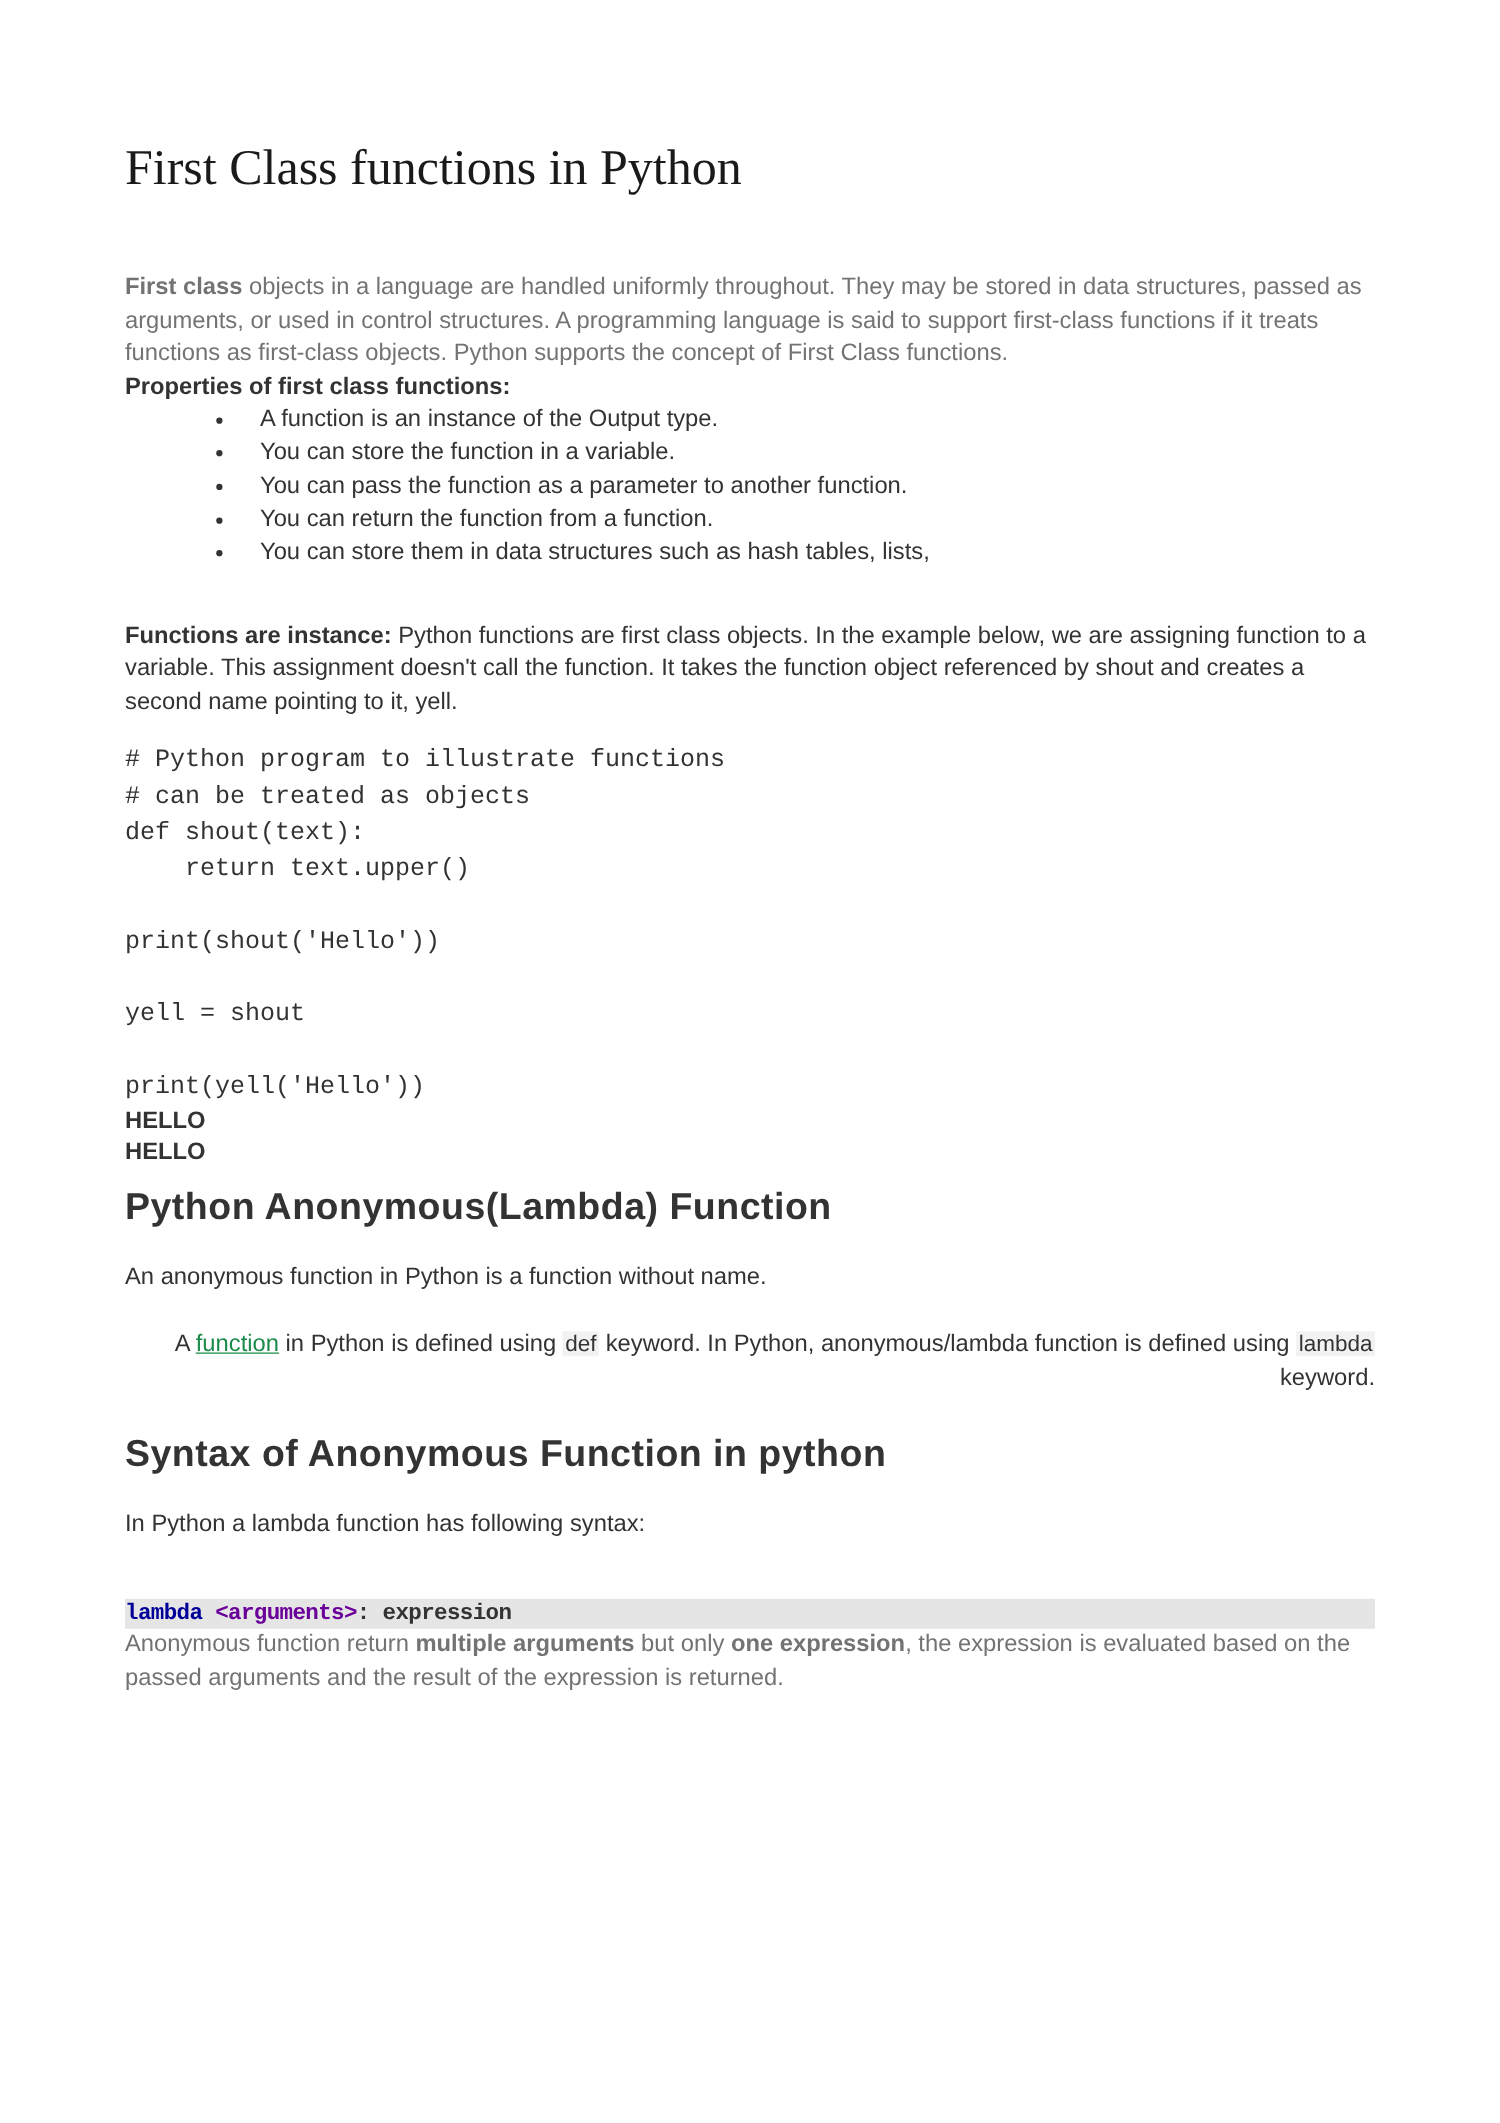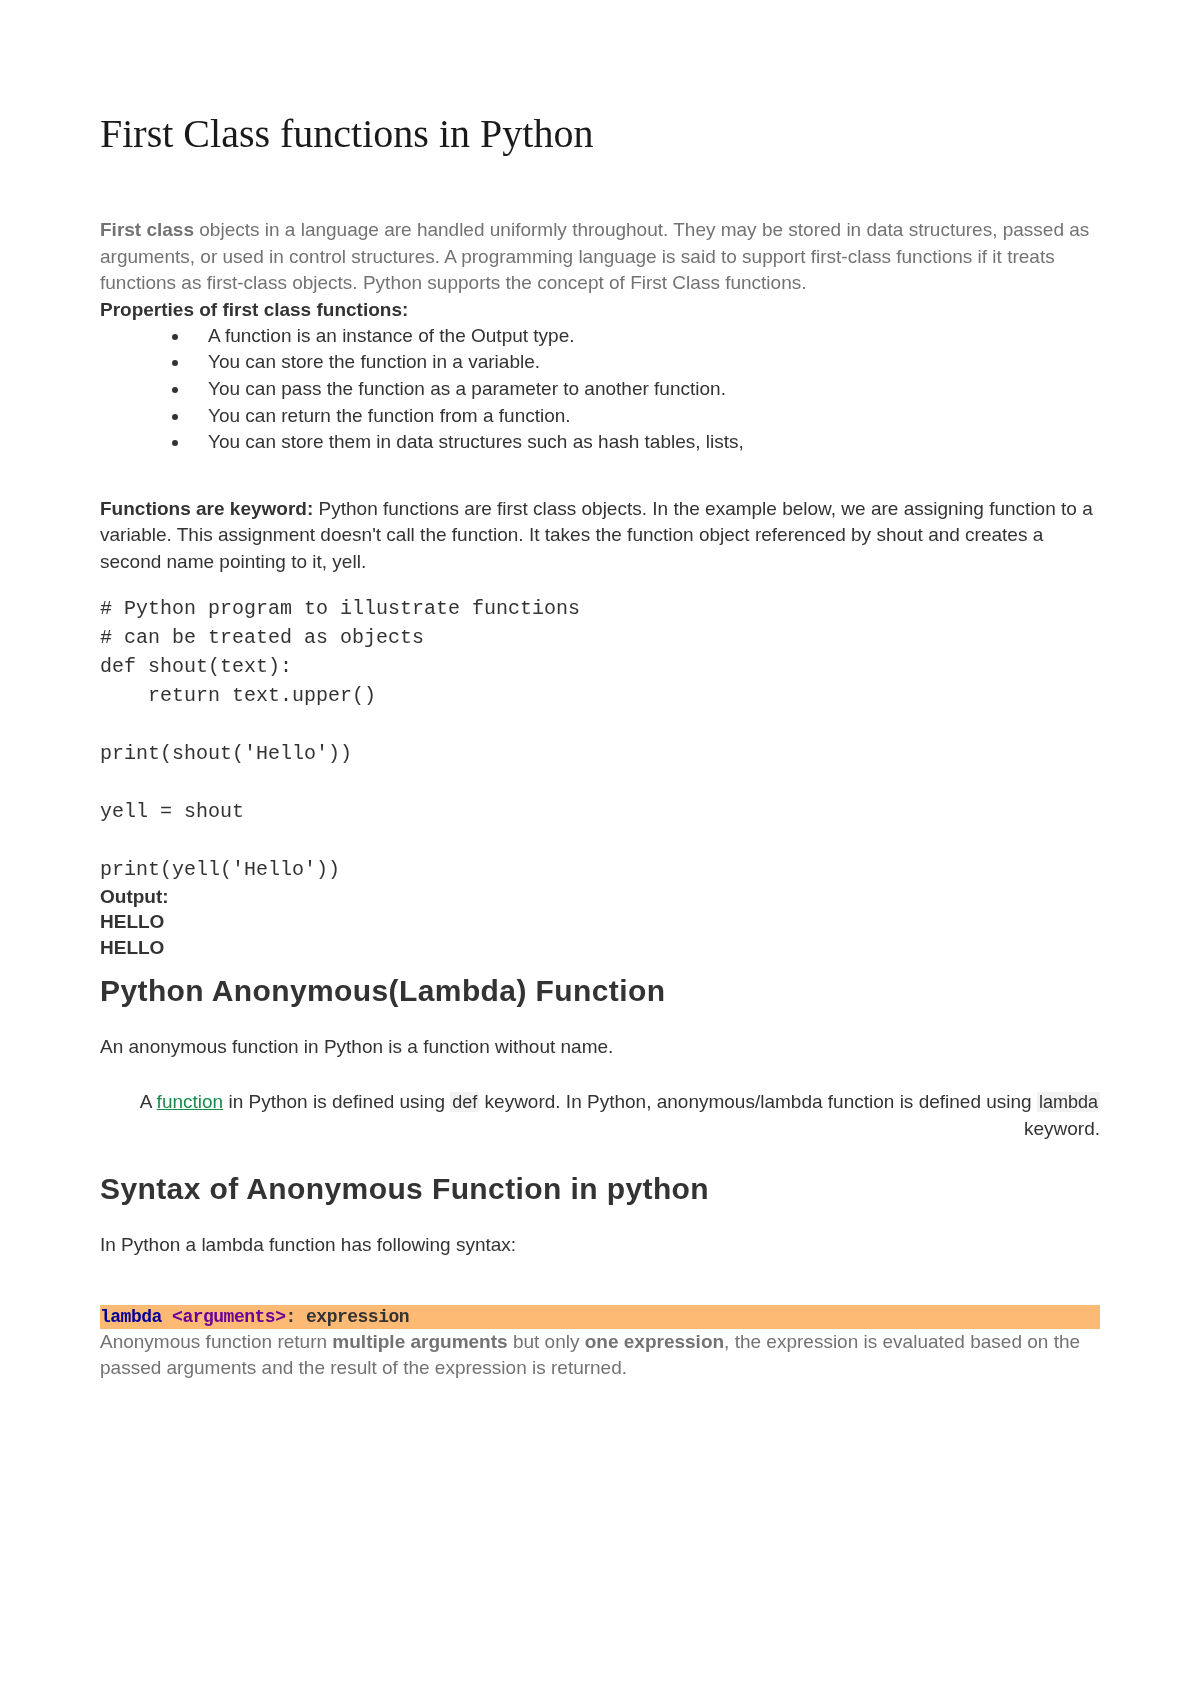--- a/index.html
+++ b/index.html
@@ -87,21 +87,21 @@
       font-family: Verdana, Geneva, sans-serif;
       background: #f2f2f2;
       font-size: 18px;
       padding: 0 2px;
       color: #333;
     }
     .syntax-line {
       font-family: 'Courier New', Courier, monospace;
       font-size: 18px;
       font-weight: 700;
-      background: #fdba74;
+      background: #e5e5e5;
       padding: 2px 0;
       width: 100%;
       letter-spacing: -0.5px;
     }
     .kw-blue { color: #000099; }
     .kw-purple { color: #6a0099; }
     .gap-md { margin-bottom: 30px; text-align: right; }
   </style>
 </head>
 <body>
@@ -116,36 +116,35 @@
 
 <ul class="props">
   <li>A function is an instance of the Output type.</li>
   <li>You can store the function in a variable.</li>
   <li>You can pass the function as a parameter to another function.</li>
   <li>You can return the function from a function.</li>
   <li>You can store them in data structures such as hash tables, lists,</li>
 </ul>
 
 <p class="section-text">
-  <span class="bold"> Functions are keyword:</span><span> Python functions are first class objects. In the example below, we are assigning function to a variable. This assignment doesn't call the function. It takes the function object referenced by shout and creates a second name pointing to it, yell.</span>
+  <span class="bold"> Functions are instance:</span><span> Python functions are first class objects. In the example below, we are assigning function to a variable. This assignment doesn't call the function. It takes the function object referenced by shout and creates a second name pointing to it, yell.</span>
 </p>
 
 <pre class="code"># Python program to illustrate functions
 # can be treated as objects
 def shout(text):
     return text.upper()
 
 print(shout('Hello'))
 
 yell = shout
 
 print(yell('Hello'))</pre>
 
 <div class="output-block">
-  <div>Output:</div>
   <div>HELLO</div>
   <div>HELLO</div>
 </div>
 
 <h2 class="section-head">Python Anonymous(Lambda) Function</h2>
 
 <p class="para">An anonymous function in Python is a function without name.</p>
 
 <p class="para gap-md">
   <span>A </span><a href="#" class="link">function</a><span> in Python is defined using </span><code class="inline">def</code><span> keyword. In Python, anonymous/lambda function is defined using </span><code class="inline">lambda</code><span> keyword.</span>

